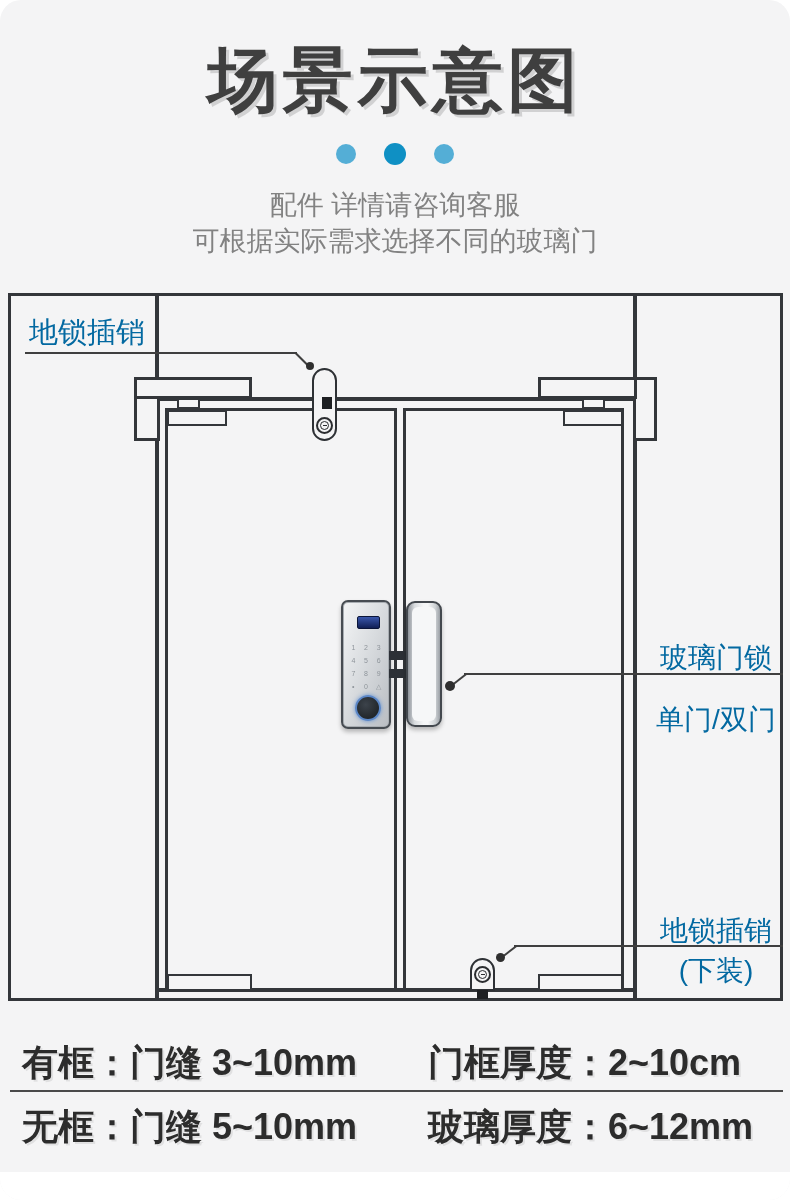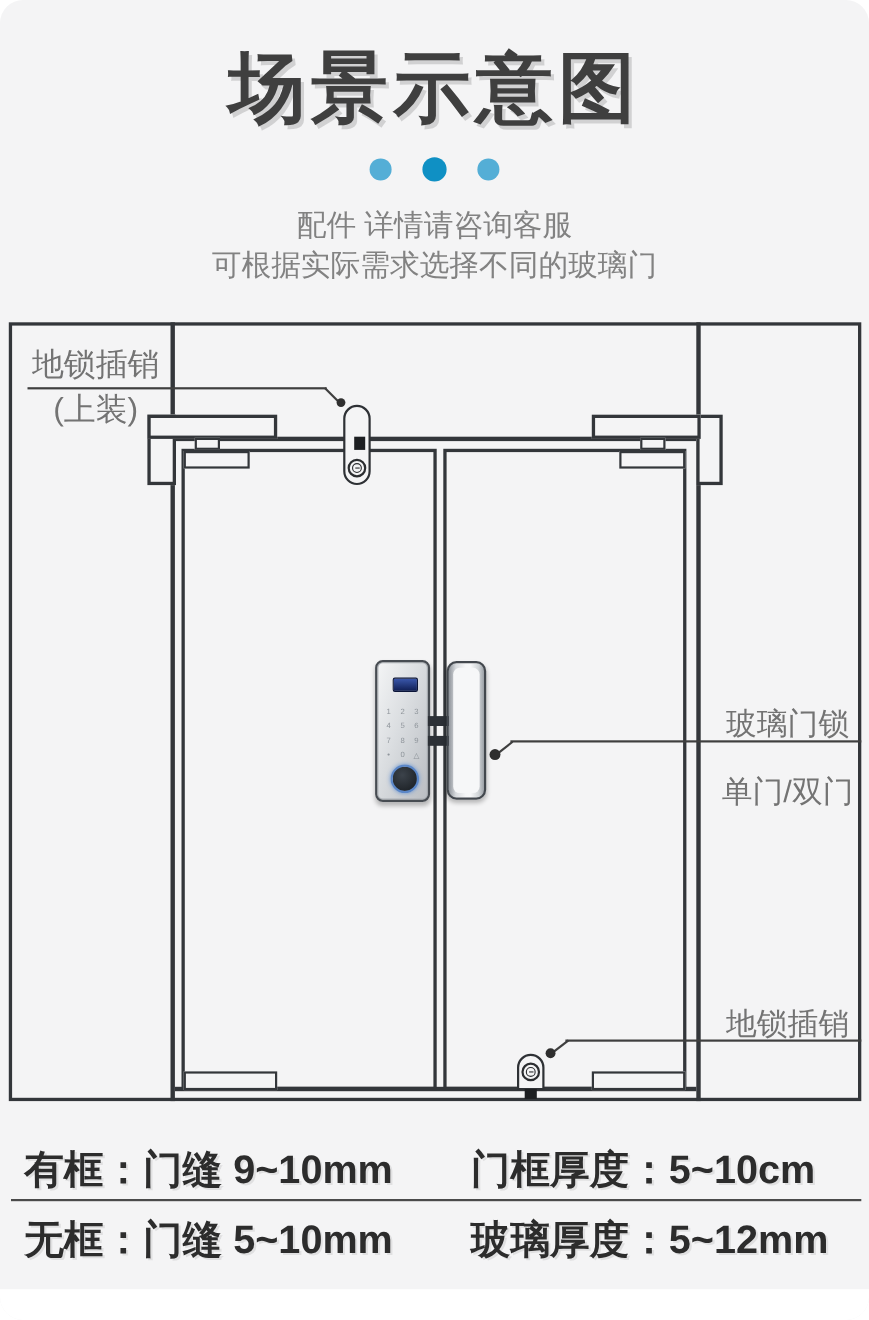--- a/index.html
+++ b/index.html
@@ -22,21 +22,21 @@
   .tab{position:absolute;border:2px solid #33363a;background:#f4f4f5;box-sizing:border-box;}
   .capsule{position:absolute;border:2px solid #2e3135;background:#f4f4f5;box-sizing:border-box;}
   .bolt-square{position:absolute;background:#1d1f22;}
   .target{position:absolute;border:2px solid #2b2d30;border-radius:50%;box-sizing:border-box;
           display:flex;align-items:center;justify-content:center;}
   .target-mid{width:9px;height:9px;border:1.5px solid #2b2d30;border-radius:50%;box-sizing:border-box;
           display:flex;align-items:center;justify-content:center;}
   .target-dash{width:4px;height:1.5px;background:#2b2d30;}
   .leader{position:absolute;height:2px;background:#3f3f3f;}
   .leader-dot{position:absolute;border-radius:50%;background:#2f2f2f;}
-  .dlabel{position:absolute;text-align:center;font-size:28px;color:#737373;line-height:34px;}
+  .dlabel{position:absolute;text-align:center;font-size:28px;color:#0369a1;line-height:34px;}
 
   
   .lock-body{position:absolute;left:341px;top:600px;width:50px;height:129px;border-radius:7px;
       border:2px solid #474c52;box-sizing:border-box;
       background:linear-gradient(110deg,#f4f5f6 0%,#dadde0 45%,#b9bdc2 100%);
       box-shadow:0 3px 4px rgba(0,0,0,0.25), inset 0 0 0 1px #a9aeb3;}
   .lock-screen{position:absolute;left:357px;top:616px;width:23px;height:13px;border-radius:2px;
       background:linear-gradient(#3a57ab,#101f55);border:1px solid #0b1538;box-sizing:border-box;}
   .keypad{position:absolute;left:347px;top:641px;width:38px;height:52px;display:grid;
       grid-template-columns:repeat(3,1fr);grid-template-rows:repeat(4,1fr);
@@ -120,26 +120,26 @@
 
     <div class="leader" style="left:464px;top:673px;width:319px;"></div>
     <div class="leader" style="left:452px;top:684px;width:17px;transform:rotate(-38deg);transform-origin:0 0;"></div>
     <div class="leader-dot" style="left:445px;top:681px;width:10px;height:10px;"></div>
 
     <div class="leader" style="left:514px;top:945px;width:269px;"></div>
     <div class="leader" style="left:502px;top:956px;width:18px;transform:rotate(-38deg);transform-origin:0 0;"></div>
     <div class="leader-dot" style="left:496px;top:953px;width:9px;height:9px;"></div>
 
     <div class="dlabel" style="left:20px;top:315px;width:134px;font-size:29px;">地锁插销</div>
-    <div class="dlabel" style="left:20px;top:356px;width:134px;font-size:29px;">(上装)</div>
 
     <div class="dlabel" style="left:645px;top:641px;width:142px;">玻璃门锁</div>
     <div class="dlabel" style="left:645px;top:703px;width:142px;">单门/双门</div>
 
     <div class="dlabel" style="left:645px;top:914px;width:142px;">地锁插销</div>
+    <div class="dlabel" style="left:645px;top:954px;width:142px;">(下装)</div>
 
     <div class="lock-body"></div>
     <div class="lock-screen"></div>
     <div class="keypad">
       <span>1</span>
       <span>2</span>
       <span>3</span>
       <span>4</span>
       <span>5</span>
       <span>6</span>
@@ -151,20 +151,20 @@
       <span>△</span>
     </div>
     <div class="fingerprint"></div>
     <div class="clamp" style="top:651px;"></div>
     <div class="clamp" style="top:669px;"></div>
     <div class="lock-handle">
       <div class="panel"></div>
     </div>
   </div>
 
-  <div class="spec" style="left:22px;top:1039px;">有框：门缝 9~10mm</div>
-  <div class="spec" style="left:428px;top:1039px;">门框厚度：5~10cm</div>
+  <div class="spec" style="left:22px;top:1039px;">有框：门缝 3~10mm</div>
+  <div class="spec" style="left:428px;top:1039px;">门框厚度：2~10cm</div>
   <div class="spec-divider"></div>
   <div class="spec" style="left:22px;top:1103px;">无框：门缝 5~10mm</div>
-  <div class="spec" style="left:428px;top:1103px;">玻璃厚度：5~12mm</div>
+  <div class="spec" style="left:428px;top:1103px;">玻璃厚度：6~12mm</div>
 
   <div class="footer-white"></div>
 </div>
 
 </body></html>

